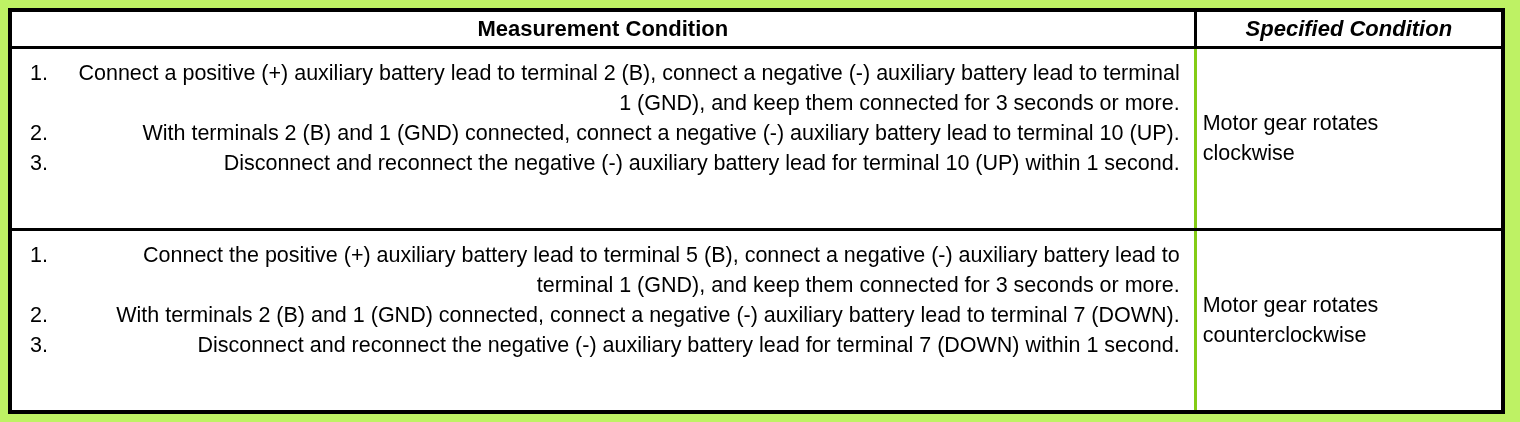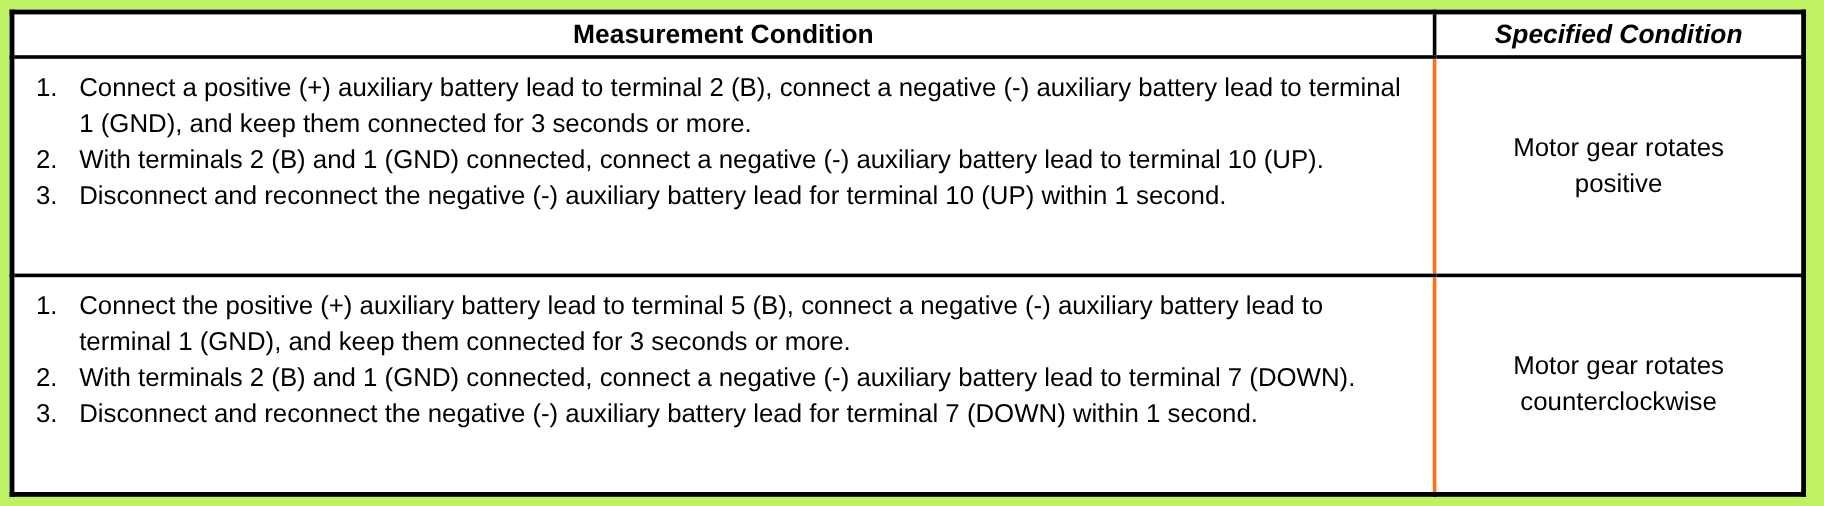--- a/index.html
+++ b/index.html
@@ -65,23 +65,22 @@
     padding: 0;
     margin: 0;
     vertical-align: top;
     font-size: 21.5px;
     line-height: 30px;
   }
   .spec-table tbody tr.row-sep > td {
     border-bottom: 3px solid #000000;
   }
   .spec-table tbody td.td-specified {
-    border-left: 3px solid #f97316;
+    border-left: 3px solid #84cc16;
     vertical-align: middle;
-    text-align: center;
     white-space: nowrap;
   }
 
   .steps {
     list-style: none;
     margin: 0;
     padding: 9px 14px 9px 18px;
   }
   .step {
     display: flex;
@@ -89,21 +88,21 @@
     margin: 0;
     padding: 0;
   }
   .step-num {
     flex: 0 0 auto;
     width: 36px;
     text-align: left;
   }
   .step-text {
     flex: 1 1 auto;
-    text-align: left;
+    text-align: right;
   }
 
   .spec-text {
     display: block;
     line-height: 30px;
     padding: 0 6px;
   }
   .spec-line { display: block; }
 </style>
 </head>
@@ -139,21 +138,21 @@
             </li>
             <li class="step">
               <span class="step-num">3.</span>
               <span class="step-text">Disconnect and reconnect the negative (-) auxiliary battery lead for terminal 10 (UP) within 1 second.</span>
             </li>
           </ol>
         </td>
         <td class="td-specified">
           <span class="spec-text">
             <span class="spec-line">Motor gear rotates</span>
-            <span class="spec-line">positive</span>
+            <span class="spec-line">clockwise</span>
           </span>
         </td>
       </tr>
 
       <tr>
         <td class="td-measurement">
           <ol class="steps">
             <li class="step">
               <span class="step-num">1.</span>
               <span class="step-text">Connect the positive (+) auxiliary battery lead to terminal 5 (B), connect a negative (-) auxiliary battery lead to terminal 1 (GND), and keep them connected for 3 seconds or more.</span>

